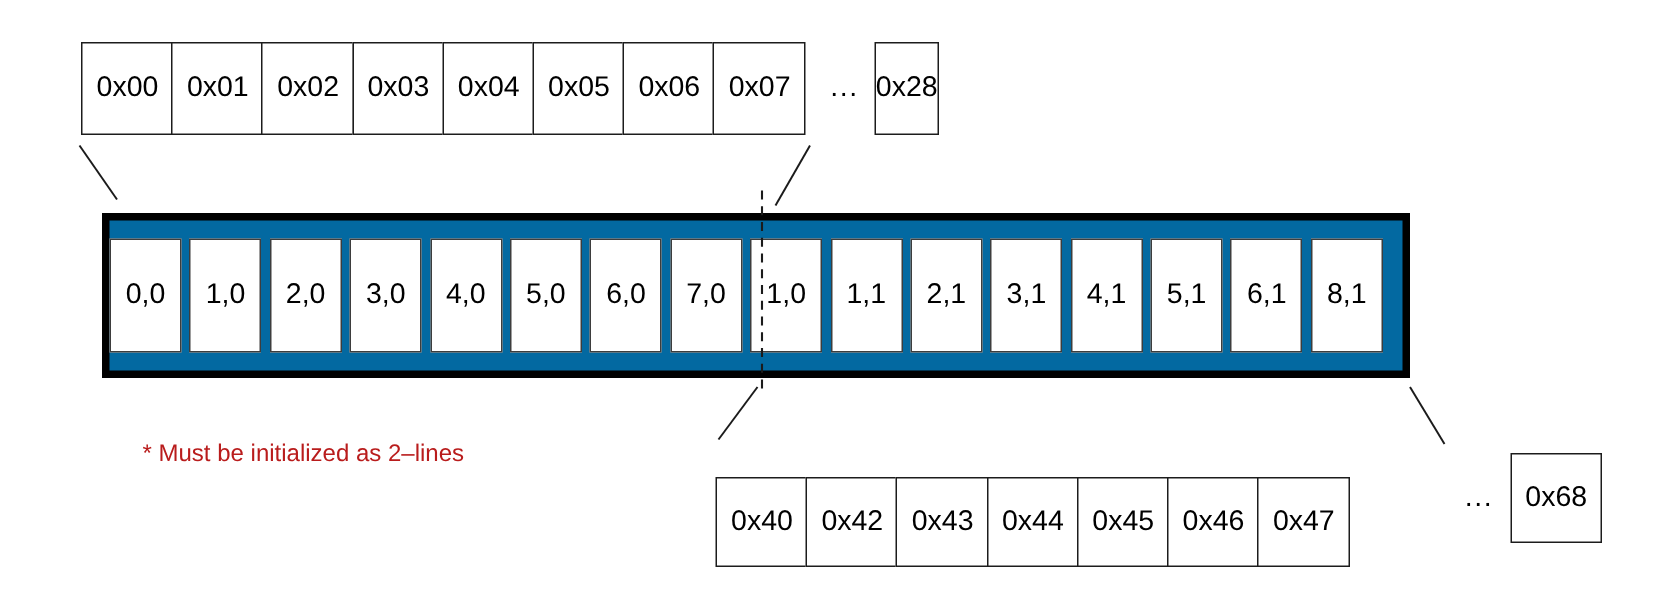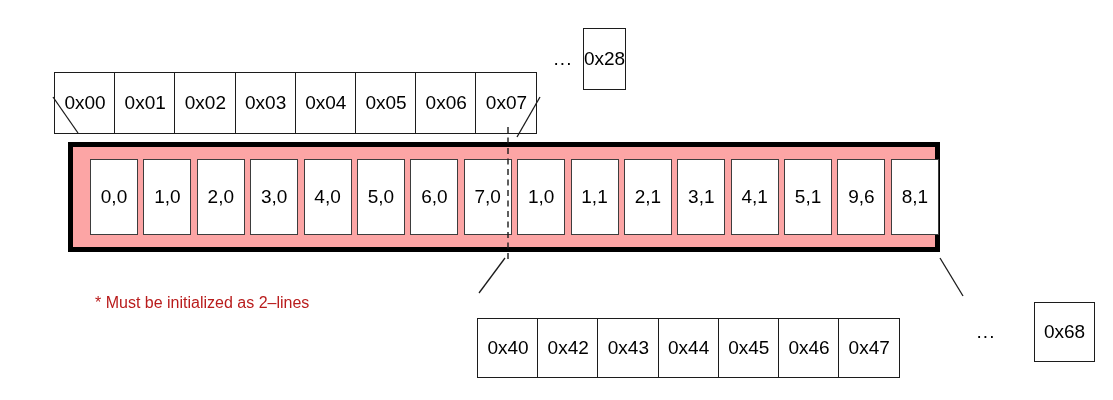--- a/index.html
+++ b/index.html
@@ -16,48 +16,48 @@
   .addr-cell {
     box-sizing: border-box;
     width: 62px;
     border: 1.8px solid #1c1c1c;
     background: #ffffff;
     display: flex; align-items: center; justify-content: center;
     font-size: 19px; color: #000000;
     white-space: nowrap;
   }
   .addr-row .addr-cell + .addr-cell { margin-left: -1.8px; }
-  #top-row { left: 54px; top: 28px; margin-top: 44px; }
+  #top-row { left: 54px; top: 28px; }
   #top-row .addr-cell { height: 62px; }
   #bottom-row { left: 477px; top: 318px; border-radius: 13px; }
   #bottom-row .addr-cell { height: 60px; }
 
   
   .solo { position: absolute; }
   #top-extra    { left: 583px;  top: 28px;  width: 43px; height: 62px; }
-  #bottom-extra { left: 1007px; top: 302px; width: 61px; height: 60px; margin-left: 27px; }
+  #bottom-extra { left: 1007px; top: 302px; width: 61px; height: 60px; }
 
   .ellipsis {
     position: absolute;
     display: flex; align-items: center; justify-content: center;
     font-size: 19px; color: #000000; letter-spacing: 1px;
   }
   #top-ellipsis    { left: 542px; top: 28px;  width: 42px; height: 62px; }
   #bottom-ellipsis { left: 964px; top: 302px; width: 44px; height: 60px; }
 
   
   .buffer {
     position: absolute;
     left: 68px; top: 142px;
     width: 872px; height: 110px;
     box-sizing: border-box;
     border: 5px solid #000000;
-    background: #fca5a5;
+    background: #0369a1;
     display: flex; align-items: center;
-    padding-left: 17px;
+    padding-left: 0;
     gap: 5.4px;
   }
   .buffer-cell {
     box-sizing: border-box;
     flex: 0 0 48px;
     width: 48px; height: 76px;
     border: 1.5px solid #3d3d3d;
     background: #ffffff;
     display: flex; align-items: center; justify-content: center;
     font-size: 19px; color: #000000;
@@ -103,21 +103,21 @@
       <div class="buffer-cell">4,0</div>
       <div class="buffer-cell">5,0</div>
       <div class="buffer-cell">6,0</div>
       <div class="buffer-cell">7,0</div>
       <div class="buffer-cell">1,0</div>
       <div class="buffer-cell">1,1</div>
       <div class="buffer-cell">2,1</div>
       <div class="buffer-cell">3,1</div>
       <div class="buffer-cell">4,1</div>
       <div class="buffer-cell">5,1</div>
-      <div class="buffer-cell">9,6</div>
+      <div class="buffer-cell">6,1</div>
       <div class="buffer-cell">8,1</div>
     </div>
 
   <div class="footnote">* Must be initialized as 2–lines</div>
 
   <div class="addr-row" id="bottom-row">
       <div class="addr-cell">0x40</div>
       <div class="addr-cell">0x42</div>
       <div class="addr-cell">0x43</div>
       <div class="addr-cell">0x44</div>

